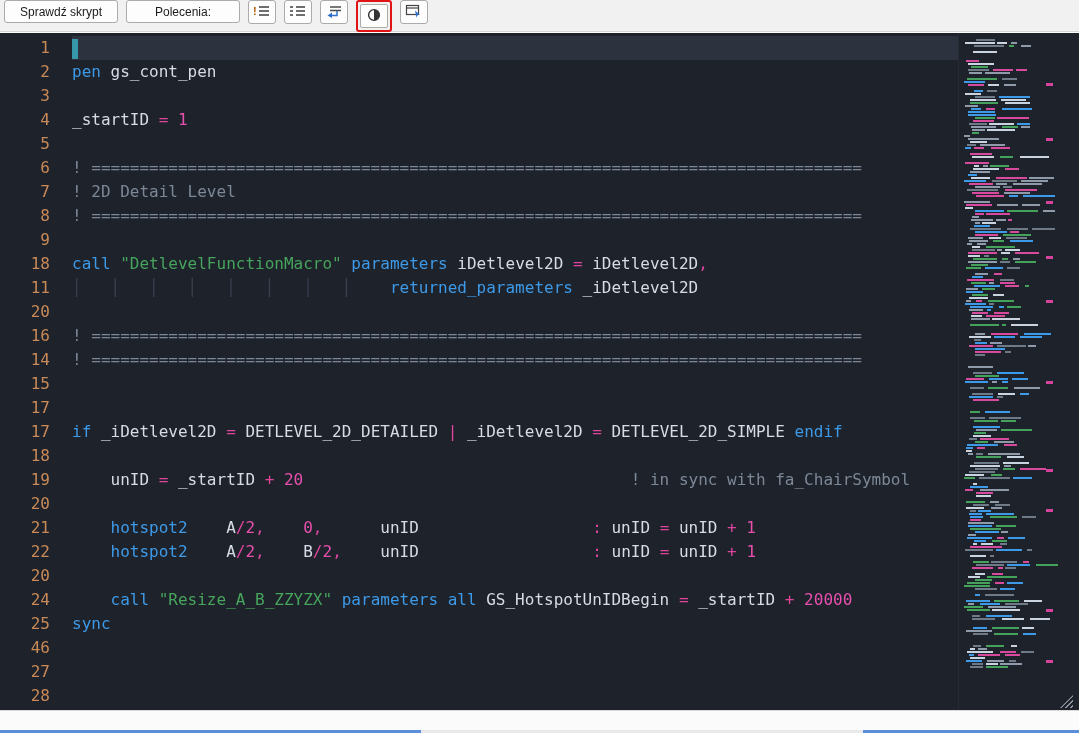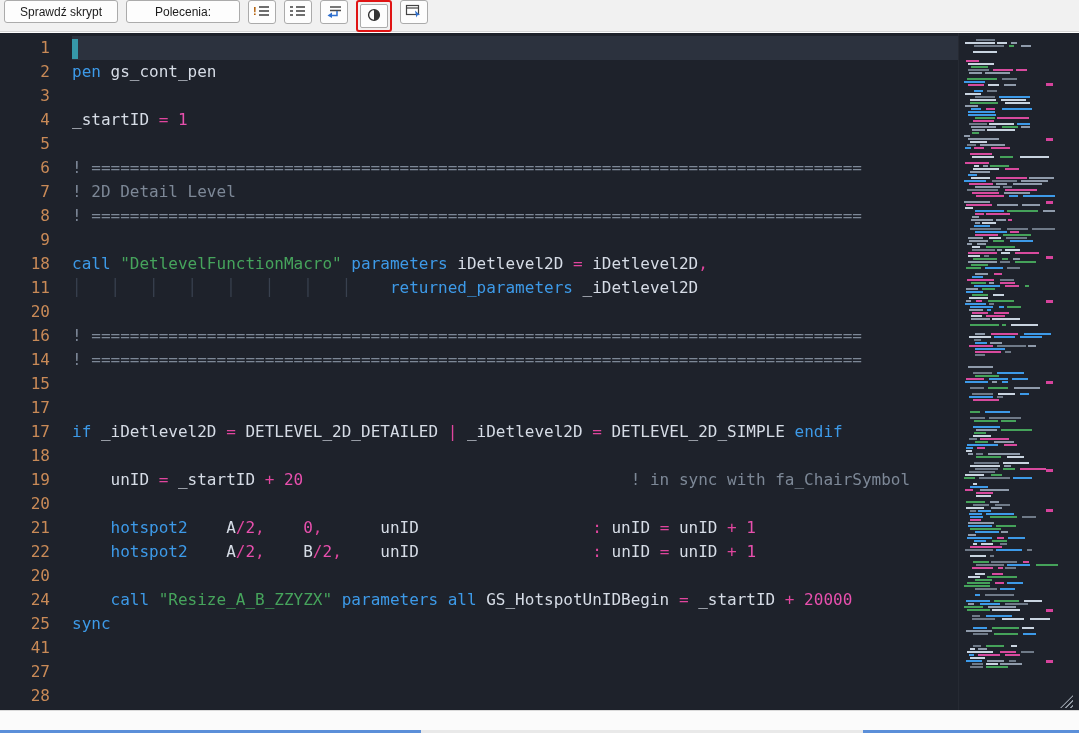--- a/index.html
+++ b/index.html
@@ -153,21 +153,21 @@
         <div class="ln">17</div>
         <div class="ln">17</div>
         <div class="ln">18</div>
         <div class="ln">19</div>
         <div class="ln">20</div>
         <div class="ln">21</div>
         <div class="ln">22</div>
         <div class="ln">20</div>
         <div class="ln">24</div>
         <div class="ln">25</div>
-        <div class="ln">41</div>
+        <div class="ln">46</div>
         <div class="ln">27</div>
         <div class="ln">28</div>
       </div>
     <div class="code-lines">
         <div class="cl active"><span class="cursor"></span></div>
         <div class="cl"><span class="tk-kw">pen</span><span class="tk-id"> gs_cont_pen</span></div>
         <div class="cl"></div>
         <div class="cl"><span class="tk-id">_startID </span><span class="tk-op">= </span><span class="tk-num">1</span></div>
         <div class="cl"></div>
         <div class="cl"><span class="tk-com">! ================================================================================</span></div>

